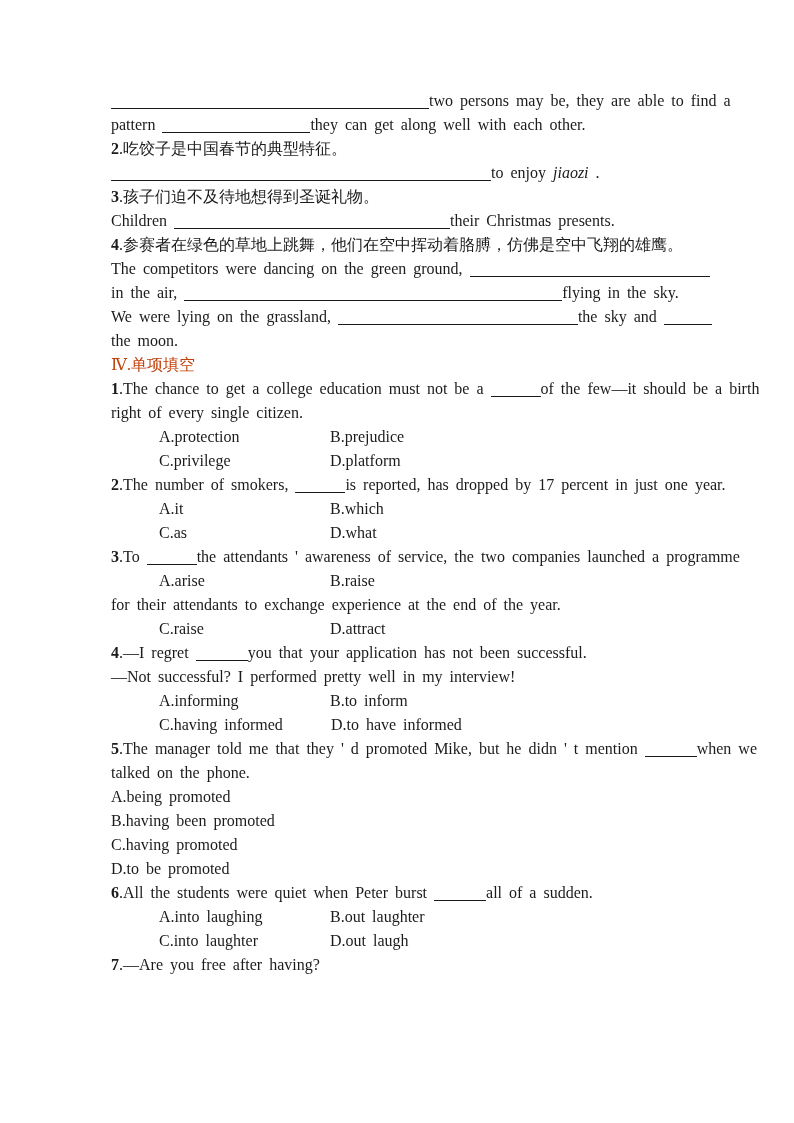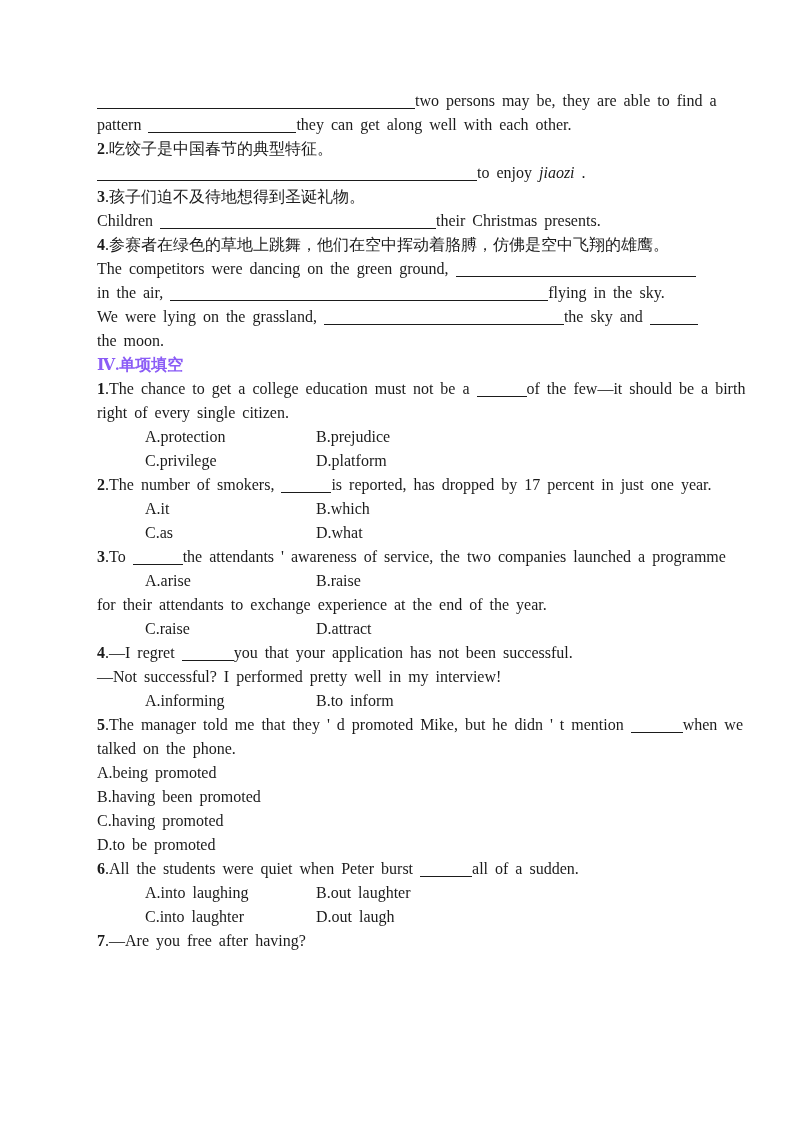--- a/index.html
+++ b/index.html
@@ -10,36 +10,36 @@
   body {
     width: 794px;
     height: 1123px;
     position: relative;
     font-family: "Liberation Serif", "DejaVu Serif", serif;
     color: #1b1b1b;
     overflow: hidden;
   }
   #doc {
     position: absolute;
-    left: 97px;
+    left: 111px;
     top: 89px;
     width: 600px;
   }
   .line {
     height: 24px;
     line-height: 24px;
     font-size: 16px;
     white-space: nowrap;
     word-spacing: 3px;
   }
   .line b { font-weight: bold; }
   .line i { font-style: italic; }
   .line.red {
-    color: #8b5cf6;
-    font-weight: bold;
+    color: #c2410c;
+    font-weight: normal;
   }
   .blank {
     display: inline-block;
     height: 13px;
     border-bottom: 1px solid #1b1b1b;
     vertical-align: -3px;
   }
   .opt {
     display: inline-block;
     margin-left: 48px;
@@ -71,20 +71,21 @@
     <div class="line"><b>2</b><span>.The number of smokers, </span><span class="blank" style="width: 50px;"></span><span>is reported, has dropped by 17 percent in just one year.</span></div>
     <div class="line"><span class="opt opt-a">A.it</span><span class="opt">B.which</span></div>
     <div class="line"><span class="opt opt-a">C.as</span><span class="opt">D.what</span></div>
     <div class="line"><b>3</b><span>.To </span><span class="blank" style="width: 50px;"></span><span>the attendants ' awareness of service, the two companies launched a programme</span></div>
     <div class="line"><span class="opt opt-a">A.arise</span><span class="opt">B.raise</span></div>
     <div class="line"><span>for their attendants to exchange experience at the end of the year.</span></div>
     <div class="line"><span class="opt opt-a">C.raise</span><span class="opt">D.attract</span></div>
     <div class="line"><b>4</b><span>.—I regret </span><span class="blank" style="width: 52px;"></span><span>you that your application has not been successful.</span></div>
     <div class="line"><span>—Not successful? I performed pretty well in my interview!</span></div>
     <div class="line"><span class="opt opt-a">A.informing</span><span class="opt">B.to inform</span></div>
+    <div class="line"><span class="opt opt-a">C.having informed</span><span class="opt">D.to have informed</span></div>
     <div class="line"><b>5</b><span>.The manager told me that they ' d promoted Mike, but he didn ' t mention </span><span class="blank" style="width: 52px;"></span><span>when we</span></div>
     <div class="line"><span>talked on the phone.</span></div>
     <div class="line"><span>A.being promoted</span></div>
     <div class="line"><span>B.having been promoted</span></div>
     <div class="line"><span>C.having promoted</span></div>
     <div class="line"><span>D.to be promoted</span></div>
     <div class="line"><b>6</b><span>.All the students were quiet when Peter burst </span><span class="blank" style="width: 52px;"></span><span>all of a sudden.</span></div>
     <div class="line"><span class="opt opt-a">A.into laughing</span><span class="opt">B.out laughter</span></div>
     <div class="line"><span class="opt opt-a">C.into laughter</span><span class="opt">D.out laugh</span></div>
     <div class="line"><b>7</b><span>.—Are you free after having?</span></div>

